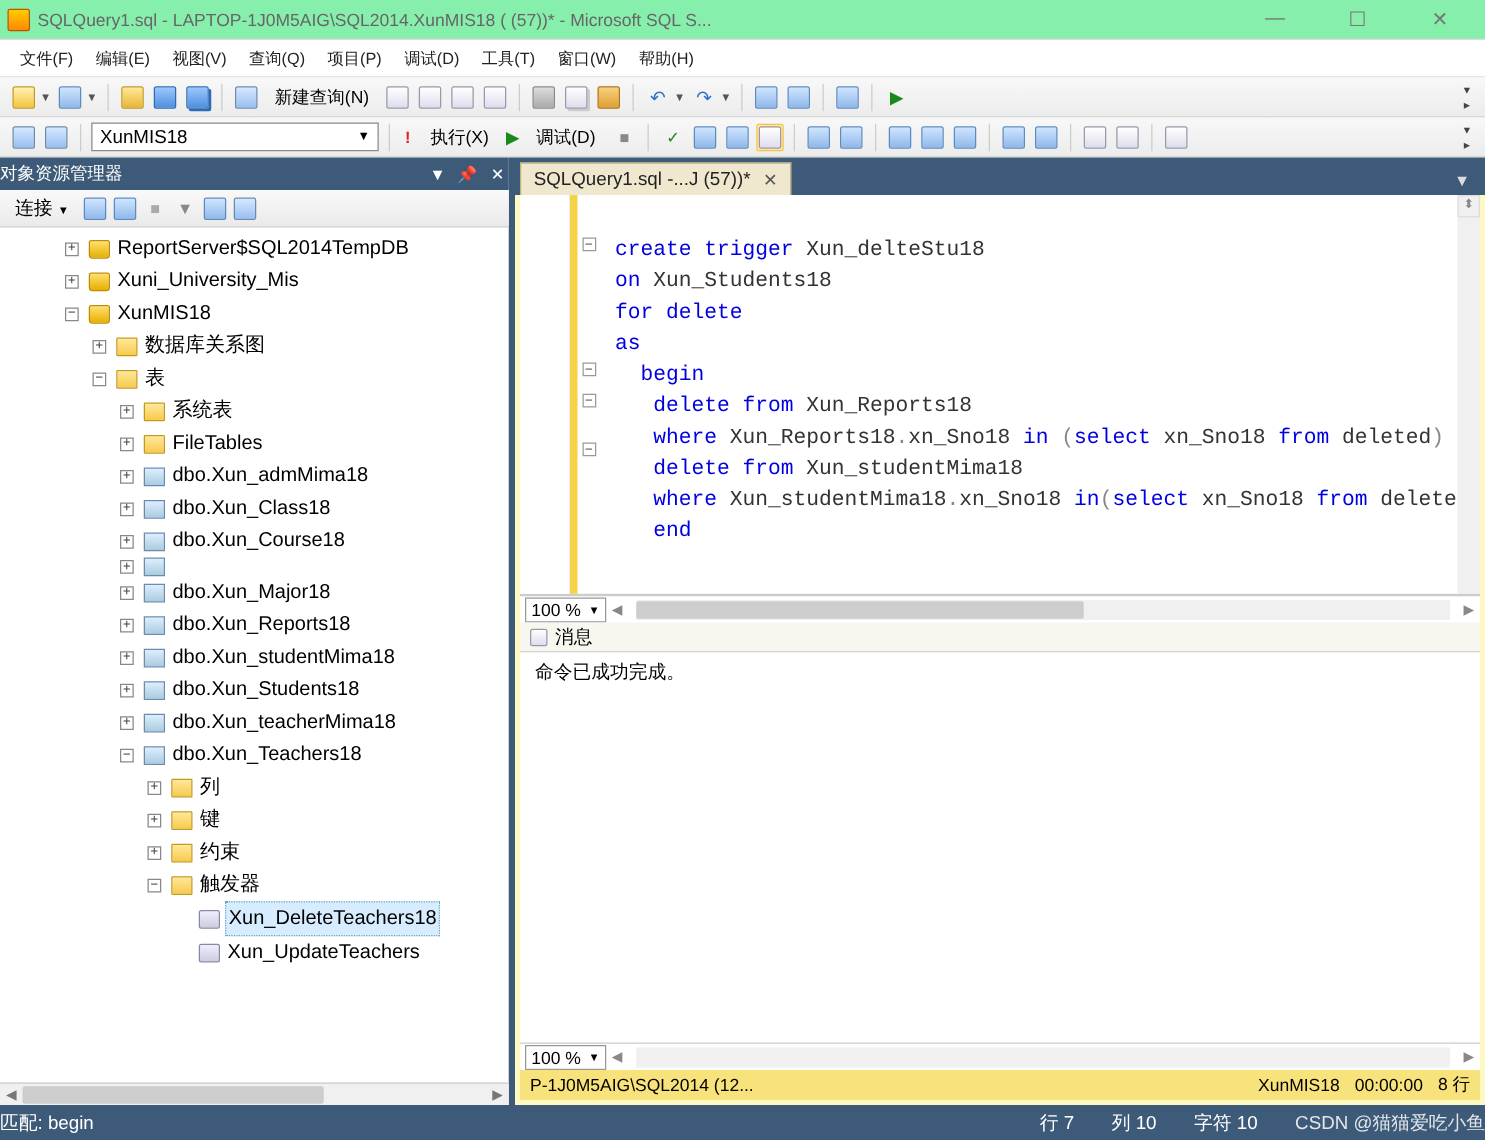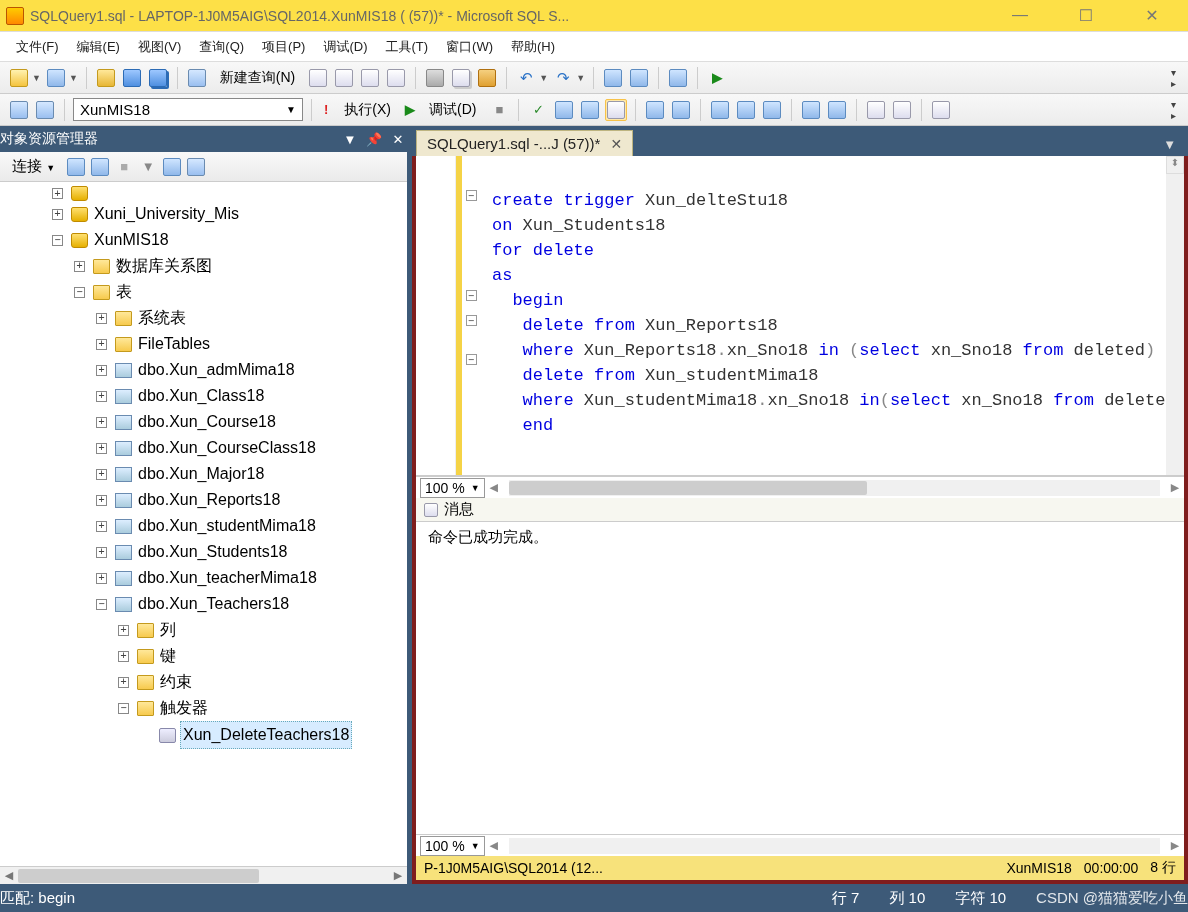--- a/index.html
+++ b/index.html
@@ -1,18 +1,18 @@
 <!DOCTYPE html>
 <html><head>
 <meta charset="utf-8">
 <style>
   * { box-sizing: border-box; margin: 0; padding: 0; }
   body { font-family: "Microsoft YaHei", "Segoe UI", sans-serif; font-size: 13px; background: #fff; overflow: hidden; width: 1188px; height: 912px; color: #000; }
   .window { display: flex; flex-direction: column; height: 100%; }
-  .titlebar { height: 32px; background: #fde047; display: flex; align-items: center; padding: 0 6px; border-bottom: 1px solid #ddd; }
+  .titlebar { height: 32px; background: #86efac; display: flex; align-items: center; padding: 0 6px; border-bottom: 1px solid #ddd; }
   .titlebar .appicon { width: 18px; height: 18px; background: linear-gradient(#fc0,#f80); border: 1px solid #b50; margin-right: 6px; border-radius: 2px; }
   .titlebar .title { flex: 1; color: #666; font-size: 14px; white-space: nowrap; overflow: hidden; }
   .titlebar .winbtns { display: flex; gap: 26px; padding-right: 10px; }
   .winbtn { width: 40px; text-align: center; font-size: 16px; color: #777; cursor: pointer; }
   .menubar { height: 30px; background: #fff; display: flex; align-items: center; padding: 0 8px; gap: 2px; border-bottom: 1px solid #ddd; font-size: 13px; color: #222; }
   .menubar .menuitem { padding: 2px 8px; cursor: pointer; }
   .toolbar { height: 32px; background: linear-gradient(#f8f8f8,#ececec); border-bottom: 1px solid #ccc; display: flex; align-items: center; padding: 0 8px; gap: 4px; }
   .toolbar2 { height: 32px; background: linear-gradient(#f8f8f8,#ececec); border-bottom: 1px solid #ccc; display: flex; align-items: center; padding: 0 8px; gap: 4px; }
   .tbtn { width: 22px; height: 22px; border: 1px solid transparent; display: inline-flex; align-items: center; justify-content: center; font-size: 13px; cursor: pointer; border-radius: 2px; }
   .tbtn.active { border-color: #f7c24a; background: #ffe9a9; }
@@ -37,21 +37,21 @@
   .ico-db { background: linear-gradient(#ffe070,#e6b000); border-radius: 2px 2px 3px 3px; border: 1px solid #c08b00; }
   .ico-folder { background: linear-gradient(#ffe89a,#f7ca4d); border: 1px solid #c49a1d; border-radius: 1px; }
   .ico-table { background: linear-gradient(#def,#acd); border: 1px solid #6a8bb0; }
   .ico-trig { background: linear-gradient(#eef,#ccd); border: 1px solid #88a; border-radius: 2px; }
   .node.selected .label { background: #d7ecff; border: 1px dotted #6ab; }
   .label { padding: 0 2px; }
   .hscrollbar { height: 18px; border-top: 1px solid #ccc; background: #f0f0f0; display: flex; align-items: center; }
   .hscrollbar .track { flex: 1; height: 16px; position: relative; }
   .hscrollbar .thumb { position: absolute; left: 0; width: 65%; height: 14px; top: 1px; background: #cdcdcd; border-radius: 2px; }
   .hscrollbar .arr { width: 18px; text-align: center; color: #777; font-size: 11px; cursor: pointer; }
-  .docwell { flex: 1; display: flex; flex-direction: column; background: #7f1d1d; min-width: 0; }
+  .docwell { flex: 1; display: flex; flex-direction: column; background: #fef9c3; min-width: 0; }
   .tabrow { height: 30px; background: #3d5a78; display: flex; align-items: flex-end; padding: 0 4px; }
   .tab { background: #efe8cf; padding: 4px 10px; display: flex; align-items: center; gap: 10px; font-size: 15px; color: #222; border: 1px solid #bdb480; border-bottom: none; cursor: pointer; }
   .tab .close { color: #555; font-size: 14px; cursor: pointer; }
   .tabrow .tbspacer { flex: 1; }
   .tabrow .tabmenu { color: #ddd; padding: 4px 8px; cursor: pointer; }
   .editorwrap { flex: 1; background: #fff; display: flex; flex-direction: column; min-height: 0; margin: 0 4px 4px 4px; }
   .editor { flex: 0 0 320px; display: flex; background: #fff; position: relative; border-bottom: 1px solid #ccc; }
   .gutter { width: 40px; background: #fff; border-right: 1px solid #eee; position: relative; }
   .yellowbar { width: 6px; background: #f5d346; }
   .code { flex: 1; padding: 32px 12px 18px 12px; font-family: "Consolas", "Courier New", monospace; font-size: 17px; line-height: 25px; white-space: pre; overflow: hidden; color: #333; }
@@ -277,20 +277,21 @@
         <span class="tbtn">
             <span class="tbico i-person"></span>
           </span>
       </div>
       <div class="tree">
         <ul>
           <li style="padding-left:52px;">
               <div class="node">
                 <span class="exp">+</span>
                 <span class="ico ico-db"></span>
+                <span class="label">ReportServer$SQL2014TempDB</span>
               </div>
             </li>
           <li style="padding-left:52px;">
               <div class="node">
                 <span class="exp">+</span>
                 <span class="ico ico-db"></span>
                 <span class="label">Xuni_University_Mis</span>
               </div>
             </li>
           <li style="padding-left:52px;">
@@ -346,21 +347,20 @@
               <div class="node">
                 <span class="exp">+</span>
                 <span class="ico ico-table"></span>
                 <span class="label">dbo.Xun_Course18</span>
               </div>
             </li>
           <li style="padding-left:96px;">
               <div class="node">
                 <span class="exp">+</span>
                 <span class="ico ico-table"></span>
-                <span class="label">dbo.Xun_CourseClass18</span>
               </div>
             </li>
           <li style="padding-left:96px;">
               <div class="node">
                 <span class="exp">+</span>
                 <span class="ico ico-table"></span>
                 <span class="label">dbo.Xun_Major18</span>
               </div>
             </li>
           <li style="padding-left:96px;">
@@ -424,20 +424,27 @@
                 <span class="exp">−</span>
                 <span class="ico ico-folder"></span>
                 <span class="label">触发器</span>
               </div>
             </li>
           <li style="padding-left:140px;">
               <div class="node selected">
                 <span class="exp blank"></span>
                 <span class="ico ico-trig"></span>
                 <span class="label">Xun_DeleteTeachers18</span>
+              </div>
+            </li>
+          <li style="padding-left:140px;">
+              <div class="node">
+                <span class="exp blank"></span>
+                <span class="ico ico-trig"></span>
+                <span class="label">Xun_UpdateTeachers</span>
               </div>
             </li>
         </ul>
       </div>
       <div class="hscrollbar">
         <span class="arr">◀</span>
         <div class="track">
             <div class="thumb"></div>
           </div>
         <span class="arr">▶</span>

